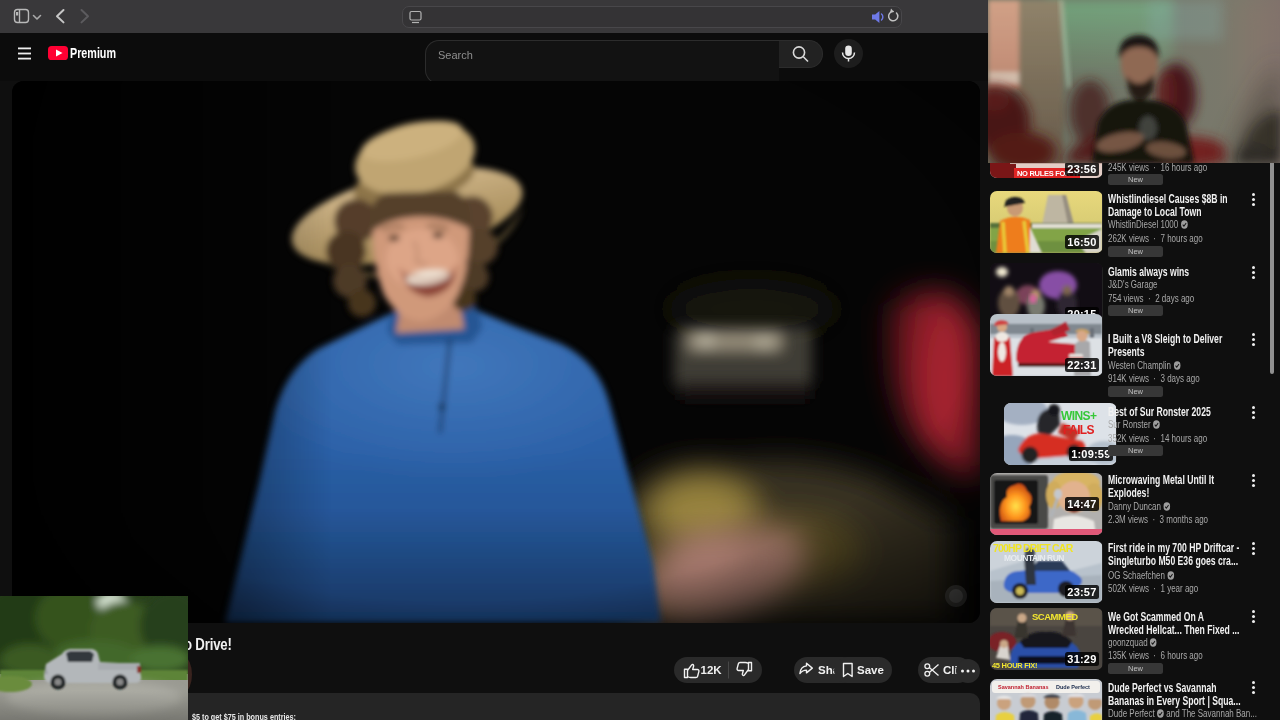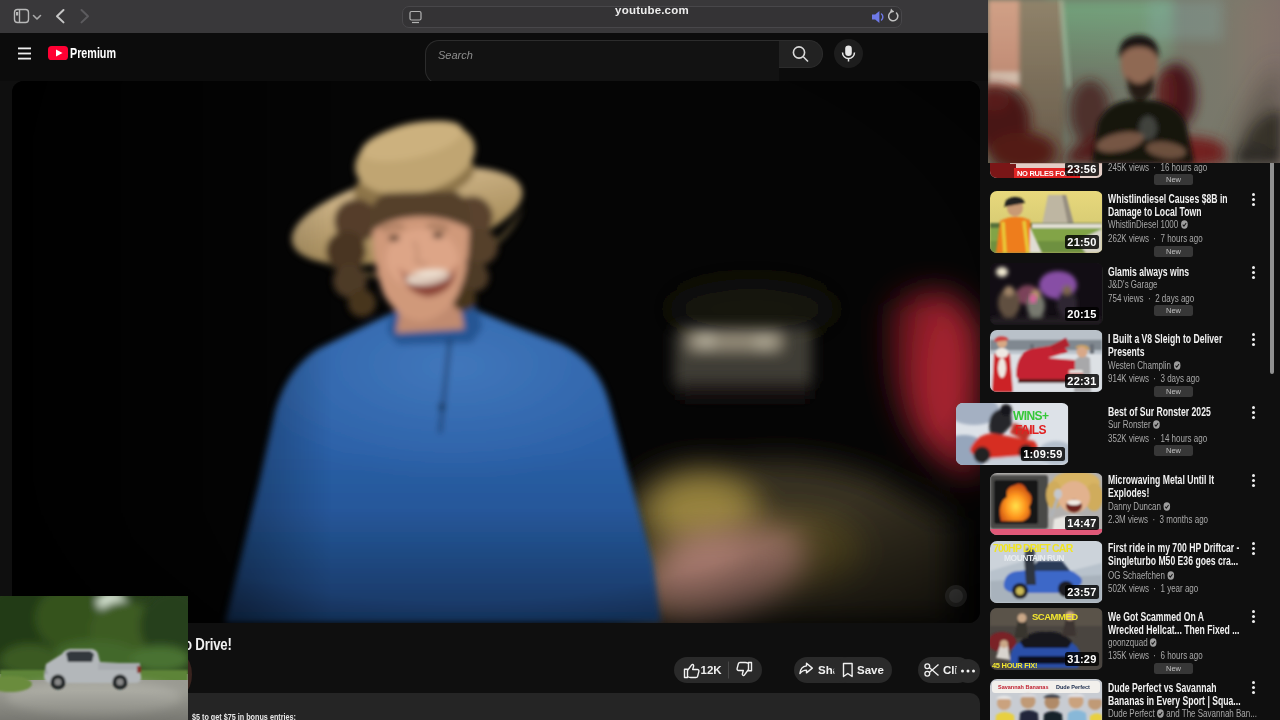--- a/index.html
+++ b/index.html
@@ -8,21 +8,21 @@
   .abs{position:absolute;}
   
   #safari{position:absolute;left:0;top:0;width:1280px;height:33px;background:#39383a;}
   #addrbar{position:absolute;left:402px;top:6px;width:500px;height:22px;background:#343335;
            border:1px solid #48474a;border-radius:7px;box-sizing:border-box;}
   #addrtext{position:absolute;left:402px;width:500px;top:4px;text-align:center;color:#ececec;
             font-size:11.5px;font-weight:bold;letter-spacing:.2px;}
   
   #masthead{position:absolute;left:0;top:33px;width:1280px;height:48px;background:#0c0c0c;}
   #searchfield{position:absolute;left:425px;top:40px;width:354px;height:44px;box-sizing:border-box;
-      background:#121212;border:1px solid #2c2c2c;border-radius:14px 0 0 14px;border-right:none;font-style:italic;}
+      background:#121212;border:1px solid #2c2c2c;border-radius:14px 0 0 14px;border-right:none;}
   #searchtxt{position:absolute;left:12px;top:8px;color:#8e8e8e;font-size:11px;}
   #searchbtn{position:absolute;left:779px;top:40px;width:44px;height:28px;background:#222222;
       border:1px solid #2c2c2c;border-left:none;box-sizing:border-box;border-radius:0 14px 14px 0;}
   #micbtn{position:absolute;left:834px;top:39px;width:29px;height:29px;border-radius:50%;background:#1d1d1d;}
   
   #player{position:absolute;left:12px;top:81px;width:968px;height:542px;border-radius:12px;
           overflow:hidden;background:#040404;}
   
   #vtitle{position:absolute;left:177px;top:635px;color:#f1f1f1;font-size:16.5px;font-weight:bold;
         transform:scaleX(0.8);transform-origin:0 0;letter-spacing:-0.2px;}
@@ -36,21 +36,21 @@
   
   #sidebar{position:absolute;left:988px;top:81px;width:292px;height:639px;background:#0f0f0f;}
   .thumb{position:absolute;left:1px;width:113px;height:62px;border-radius:7px;overflow:hidden;background:#222;}
   .dur{position:absolute;right:4px;bottom:4px;background:rgba(0,0,0,.82);color:#fff;
        font-size:11px;font-weight:bold;padding:1px 2.5px;border-radius:2.5px;letter-spacing:.2px;}
   .stitle{position:absolute;width:200px;color:#f1f1f1;font-size:12px;font-weight:bold;line-height:13.2px;
         transform:scaleX(0.72);transform-origin:0 0;white-space:pre-line;margin-top:2.5px;}
   .smeta{position:absolute;color:#a8a8a8;font-size:10px;line-height:13px;white-space:nowrap;
         transform:scaleX(0.80);transform-origin:0 0;}
   .snew{position:absolute;left:1108px;background:#373737;color:#c0c0c0;font-size:7.5px;
-        padding:1px 12px;border-radius:2.5px;margin-left:46px;}
+        padding:1px 20px;border-radius:2.5px;}
   .dots{position:absolute;left:1251.5px;width:3px;height:3px;background:#eee;border-radius:50%;
         box-shadow:0 5px 0 #eee,0 10px 0 #eee;}
   
   #webcam{position:absolute;left:988px;top:0;width:292px;height:163px;overflow:hidden;background:#6e7265;}
   #pip{position:absolute;left:0;top:596px;width:188px;height:124px;overflow:hidden;background:#3a5a2a;}
 </style>
 </head>
 <body>
 <div id="root">
   <div id="safari"></div>
@@ -60,21 +60,20 @@
     <line x1="19.5" y1="10" x2="19.5" y2="22" stroke="#b9b9b9" stroke-width="1.4"></line>
     <rect x="16" y="12" width="2.2" height="3.5" fill="#b9b9b9"></rect>
 
     <path d="M33.5 15.5 L37 19 L40.5 15.5" fill="none" stroke="#a9a9a9" stroke-width="1.6" stroke-linecap="round" stroke-linejoin="round"></path>
 
     <path d="M63.5 10 L57 16.2 L63.5 22.4" fill="none" stroke="#c6c6c6" stroke-width="2" stroke-linecap="round" stroke-linejoin="round"></path>
 
     <path d="M81.5 10 L88 16.2 L81.5 22.4" fill="none" stroke="#5c5b5e" stroke-width="2" stroke-linecap="round" stroke-linejoin="round"></path>
   </svg>
   <div id="addrbar"></div>
-  <div id="addrtext">youtube.com</div>
   <svg class="abs" style="left:402px;top:6px" width="500" height="22" viewBox="0 0 500 22">
 
     <rect x="8" y="5.5" width="11" height="8.5" rx="1.5" fill="none" stroke="#b3b3b3" stroke-width="1.2"></rect>
     <line x1="10" y1="16.5" x2="17" y2="16.5" stroke="#b3b3b3" stroke-width="1.2"></line>
 
     <g fill="#6e79e8" stroke="none">
       <path d="M470 8.5 h3.2 l4.2 -3.4 v11.8 l-4.2 -3.4 h-3.2 z"></path>
       <path d="M479.5 8 a4 4 0 0 1 0 6" fill="none" stroke="#6e79e8" stroke-width="1.4" stroke-linecap="round"></path>
     </g>
 
@@ -314,21 +313,21 @@
       </g>
       <g filter="url(#b2)">
         <ellipse cx="25" cy="17" rx="8" ry="8.5" fill="#c89a74"></ellipse>
         <path d="M15 14 a10 7 0 0 1 20 -2 l-21 4z" fill="#1c1c1c"></path>
         <path d="M16 9 h16 v4 h-16 z" fill="#242424"></path>
         <path d="M6 62 L10 30 Q25 22 40 29 L44 62 Z" fill="#ee7d1a"></path>
         <path d="M13 31 L15 62 M34 30 L38 62" stroke="#e8c838" stroke-width="3.5" fill="none"></path>
         <path d="M40 36 L52 62 L40 62 Z" fill="#e0dcd2"></path>
       </g>
     </svg>
-    <div class="dur">21:50</div>
+    <div class="dur">16:50</div>
   </div>
   <div class="stitle" style="left:1108px;top:190px;">Whistlindiesel Causes $8B in
 Damage to Local Town</div>
   <div class="smeta" style="left:1108px;top:218px;">WhistlinDiesel 1000 <svg width="9" height="9" viewBox="0 0 9 9" style="vertical-align:-1px">
         <circle cx="4.5" cy="4.5" r="4.2" fill="#9d9d9d"></circle>
         <path d="M2.4 4.6 l1.5 1.5 l2.8 -3" stroke="#111" stroke-width="1.1" fill="none"></path>
       </svg></div>
   <div class="smeta" style="left:1108px;top:231.5px;">262K views&nbsp; · &nbsp;7 hours ago</div>
   <div class="snew" style="top:246px;">New</div>
   <div class="dots" style="top:193px;"></div>
@@ -356,21 +355,21 @@
       <ellipse cx="43" cy="36" rx="3.5" ry="4.5" fill="#e060a0" filter="url(#b3)"></ellipse>
     </svg>
     <div class="dur">20:15</div>
   </div>
   <div class="stitle" style="left:1108px;top:263.5px;">Glamis always wins</div>
   <div class="smeta" style="left:1108px;top:278px;">J&amp;D's Garage</div>
   <div class="smeta" style="left:1108px;top:291.5px;">754 views&nbsp; · &nbsp;2 days ago</div>
   <div class="snew" style="top:305px;">New</div>
   <div class="dots" style="top:266px;"></div>
 
-  <div class="thumb" style="left:990px;top:330px;">
+  <div class="thumb" style="left:990px;top:314px;">
     <svg width="112" height="62" viewBox="0 0 112 62">
       <defs>
           <filter id="b4">
             <feGaussianBlur stdDeviation="1.2"></feGaussianBlur>
           </filter>
         </defs>
       <rect width="112" height="62" fill="#b9c1c9"></rect>
       <g filter="url(#b4)">
         <rect x="0" y="10" width="112" height="10" fill="#808890"></rect>
         <rect x="10" y="14" width="4" height="10" fill="#6a7078"></rect>
@@ -398,21 +397,21 @@
   <div class="stitle" style="left:1108px;top:330.5px;">I Built a V8 Sleigh to Deliver
 Presents</div>
   <div class="smeta" style="left:1108px;top:358.5px;">Westen Champlin <svg width="9" height="9" viewBox="0 0 9 9" style="vertical-align:-1px">
         <circle cx="4.5" cy="4.5" r="4.2" fill="#9d9d9d"></circle>
         <path d="M2.4 4.6 l1.5 1.5 l2.8 -3" stroke="#111" stroke-width="1.1" fill="none"></path>
       </svg></div>
   <div class="smeta" style="left:1108px;top:372px;">914K views&nbsp; · &nbsp;3 days ago</div>
   <div class="snew" style="top:386px;">New</div>
   <div class="dots" style="top:333px;"></div>
 
-  <div class="thumb" style="left:956px;top:403px;">
+  <div class="thumb" style="left:1004px;top:403px;">
     <svg width="112" height="62" viewBox="0 0 112 62">
       <defs>
           <filter id="b5">
             <feGaussianBlur stdDeviation="1.5"></feGaussianBlur>
           </filter>
         </defs>
       <rect width="112" height="62" fill="#dde2e8"></rect>
       <g filter="url(#b5)">
         <ellipse cx="18" cy="8" rx="26" ry="14" fill="#a4b0c2"></ellipse>
         <ellipse cx="8" cy="50" rx="24" ry="18" fill="#96a6bc"></ellipse>
@@ -461,21 +460,21 @@
         <ellipse cx="104" cy="24" rx="9" ry="14" fill="#d0ac5c"></ellipse>
         <ellipse cx="84" cy="24" rx="16" ry="16" fill="#e2b28e"></ellipse>
         <ellipse cx="84" cy="33" rx="8" ry="6.5" fill="#6e211e"></ellipse>
         <ellipse cx="84" cy="29.5" rx="7" ry="2.8" fill="#f0eae2"></ellipse>
         <path d="M62 62 L64 46 Q84 38 104 48 L106 62 Z" fill="#e8e6e2"></path>
         <line x1="61" y1="44" x2="68" y2="24" stroke="#b0b4b8" stroke-width="3"></line>
         <ellipse cx="68" cy="21" rx="4" ry="5" fill="#c4c8cc"></ellipse>
       </g>
       <rect x="0" y="56" width="112" height="6" fill="#e05878"></rect>
     </svg>
-    <div class="dur" style="bottom:5px;">14:47</div>
+    <div class="dur" style="bottom:24px;">14:47</div>
   </div>
   <div class="stitle" style="left:1108px;top:471px;">Microwaving Metal Until It
 Explodes!</div>
   <div class="smeta" style="left:1108px;top:499.5px;">Danny Duncan <svg width="9" height="9" viewBox="0 0 9 9" style="vertical-align:-1px">
         <circle cx="4.5" cy="4.5" r="4.2" fill="#9d9d9d"></circle>
         <path d="M2.4 4.6 l1.5 1.5 l2.8 -3" stroke="#111" stroke-width="1.1" fill="none"></path>
       </svg></div>
   <div class="smeta" style="left:1108px;top:513px;">2.3M views&nbsp; · &nbsp;3 months ago</div>
   <div class="dots" style="top:474px;"></div>
 

